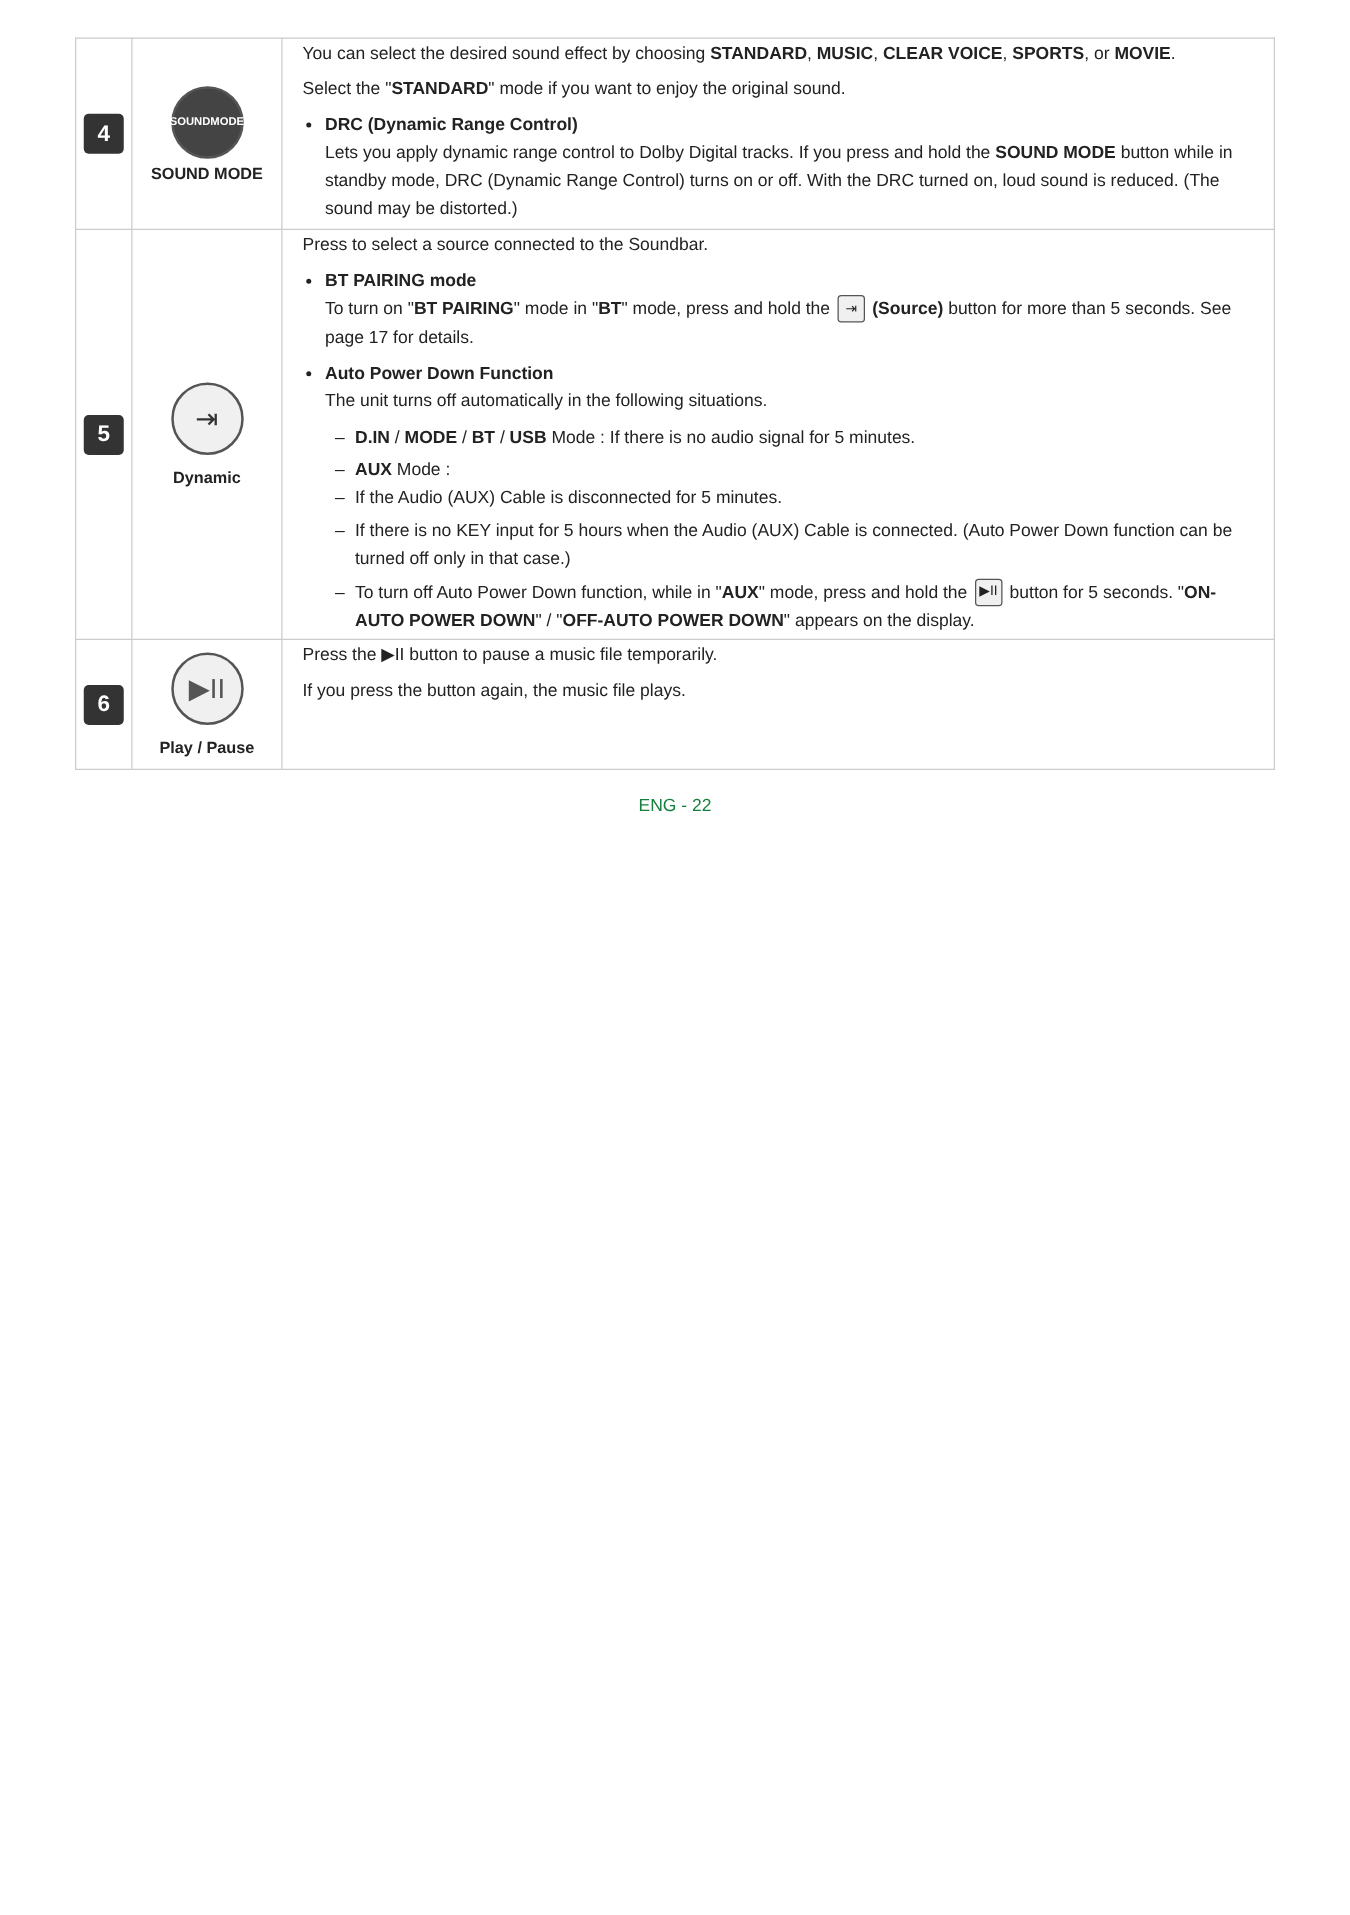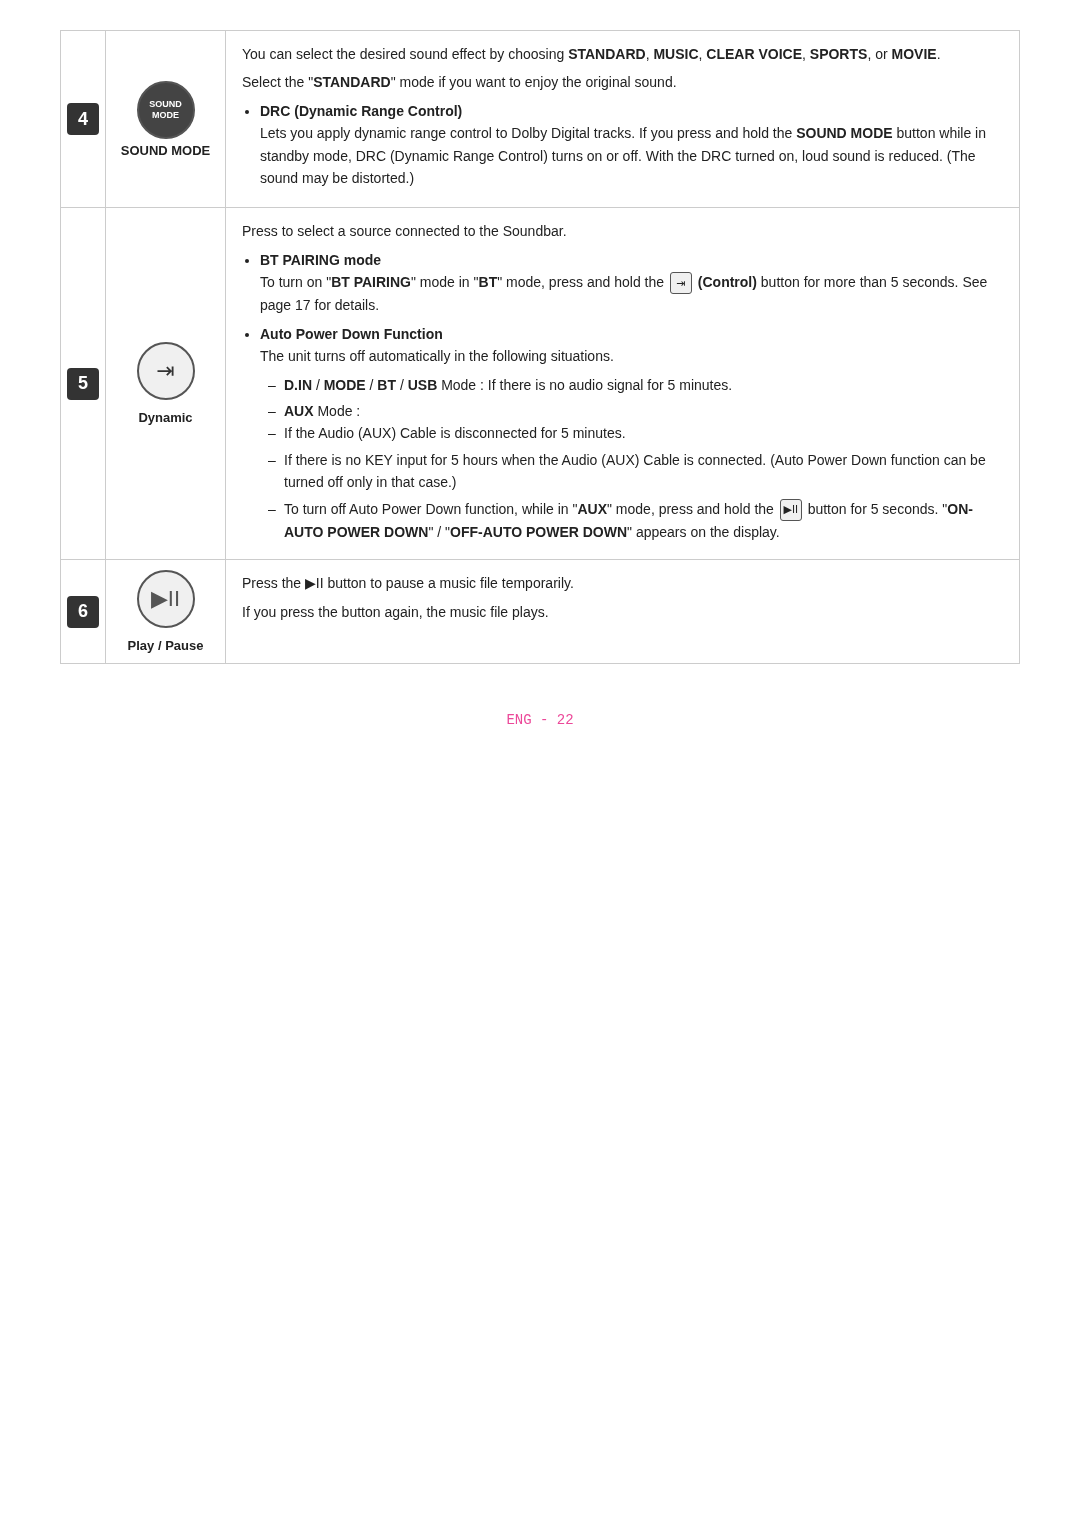--- a/index.html
+++ b/index.html
@@ -64,36 +64,36 @@
     }
     .icon-label {
       display: block;
       font-size: 13px;
       font-weight: bold;
       margin-top: 4px;
       color: #222;
     }
     .sound-mode-icon {
       display: inline-flex;
-      flex-direction: column;
+      flex-direction: row;
       align-items: center;
       justify-content: center;
       width: 58px;
       height: 58px;
       border-radius: 50%;
       border: 2px solid #555;
       background: #444;
       color: #fff;
       font-size: 9px;
       font-weight: bold;
       text-align: center;
       line-height: 1.2;
     }
     .desc-cell {
-      padding: 12px 16px;
+      padding: 0 16px;
       line-height: 1.6;
     }
     .desc-cell p {
       margin-bottom: 6px;
     }
     .desc-cell ul {
       margin-left: 18px;
       margin-bottom: 4px;
     }
     .desc-cell li {
@@ -113,25 +113,24 @@
       list-style: none;
       position: relative;
     }
     .desc-cell .dash-item2::before {
       content: "–";
       position: absolute;
       left: -16px;
     }
     b { font-weight: bold; }
     .page-footer {
-      margin-top: 48px;
+      margin-top: 20px;
       text-align: center;
       font-size: 14px;
-      color: #ec4899;
-      font-family: Liberation Mono, monospace;
+      color: #15803d;
     }
     .source-icon-inner {
       font-size: 22px;
       color: #333;
     }
     .play-icon-inner {
       font-size: 22px;
       color: #555;
     }
     .inline-icon {
@@ -186,21 +185,21 @@
           <div class="icon-circle">
             <span class="source-icon-inner">⇥</span>
           </div>
           <span class="icon-label">Dynamic</span>
         </td>
         <td class="desc-cell">
           <p>Press to select a source connected to the Soundbar.</p>
           <ul>
             <li>
               <b>BT PAIRING mode</b>
-              <p>To turn on "<b>BT PAIRING</b>" mode in "<b>BT</b>" mode, press and hold the <span class="inline-icon">⇥</span> <b>(Control)</b> button for more than 5 seconds. See page 17 for details.</p>
+              <p>To turn on "<b>BT PAIRING</b>" mode in "<b>BT</b>" mode, press and hold the <span class="inline-icon">⇥</span> <b>(Source)</b> button for more than 5 seconds. See page 17 for details.</p>
             </li>
             <li>
               <b>Auto Power Down Function</b>
               <p>The unit turns off automatically in the following situations.</p>
               <ul style="list-style:none; margin-left:0;">
                 <li class="dash-item"><b>D.IN</b> / <b>MODE</b> / <b>BT</b> / <b>USB</b> Mode : If there is no audio signal for 5 minutes.</li>
                 <li class="dash-item"><b>AUX</b> Mode :
                   <ul style="list-style:none; margin-left:0;">
                     <li class="dash-item2">If the Audio (AUX) Cable is disconnected for 5 minutes.</li>
                     <li class="dash-item2">If there is no KEY input for 5 hours when the Audio (AUX) Cable is connected. (Auto Power Down function can be turned off only in that case.)</li>

